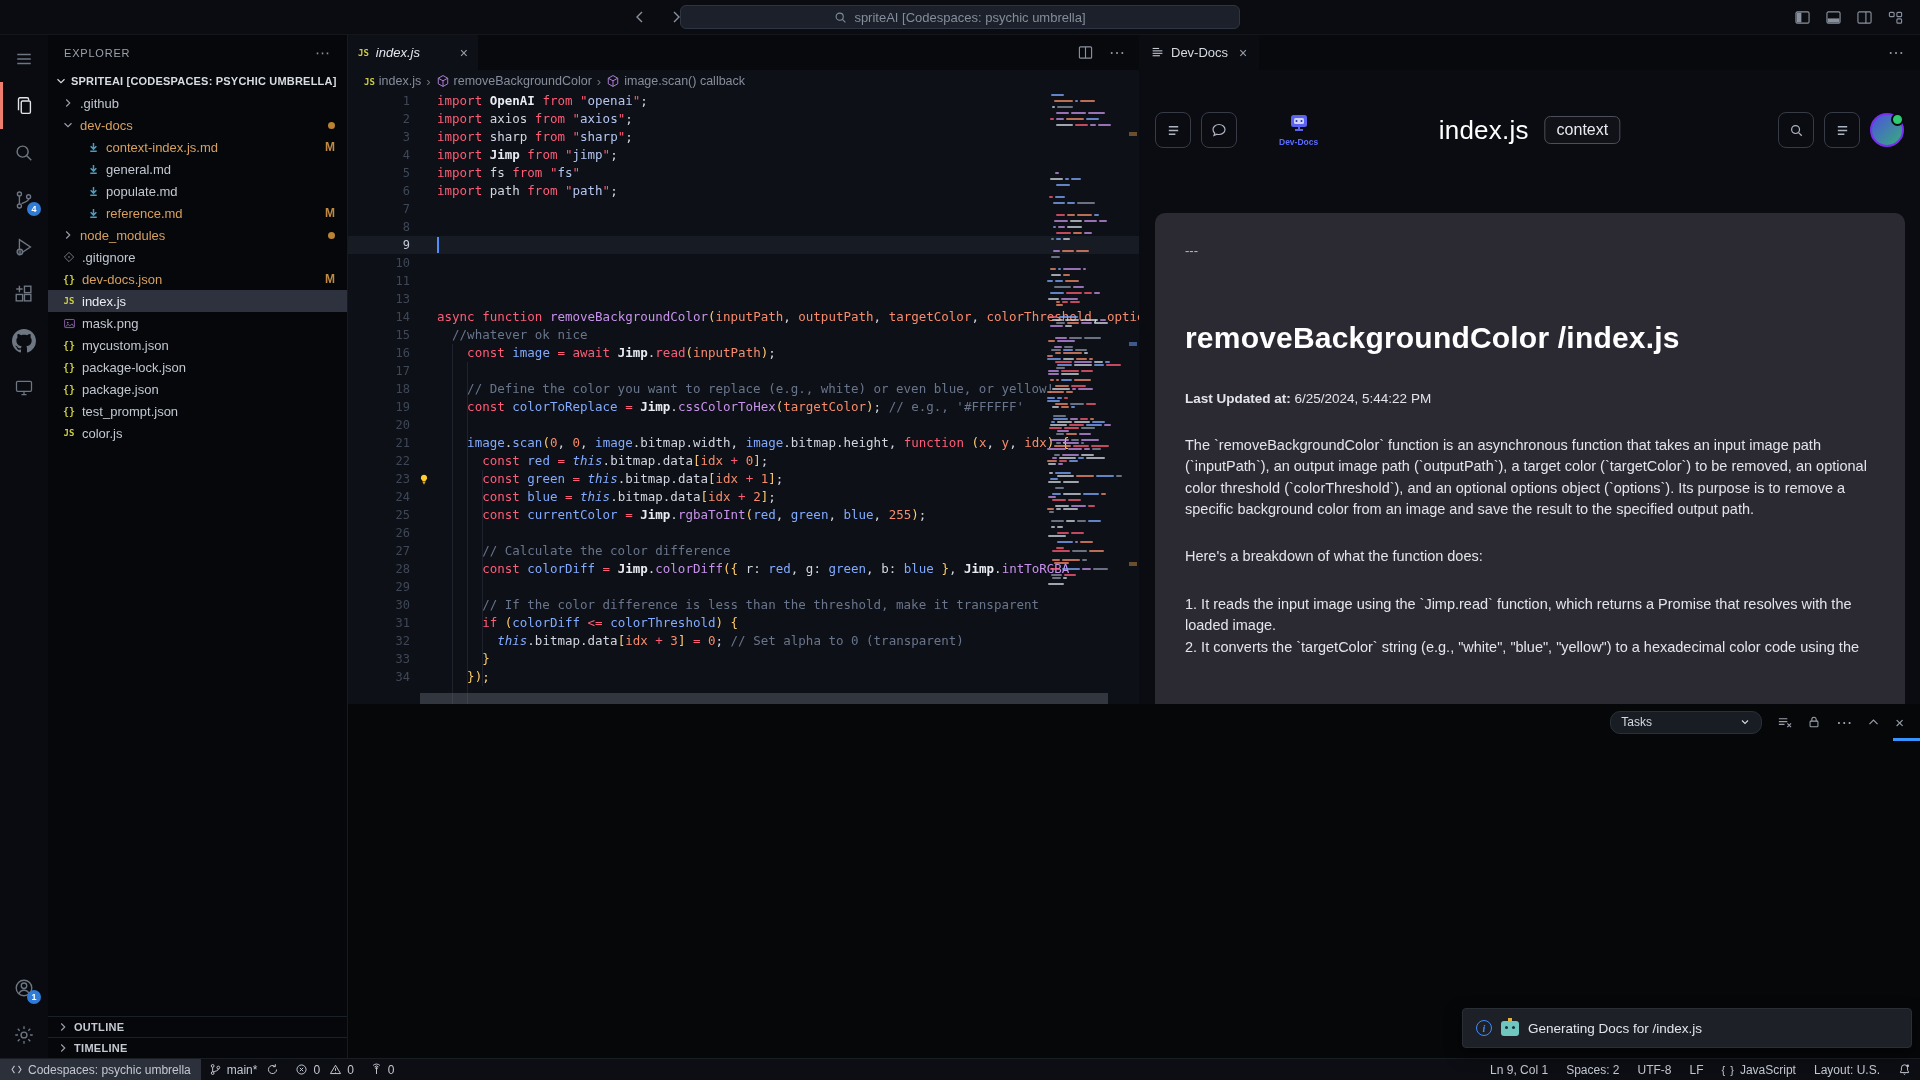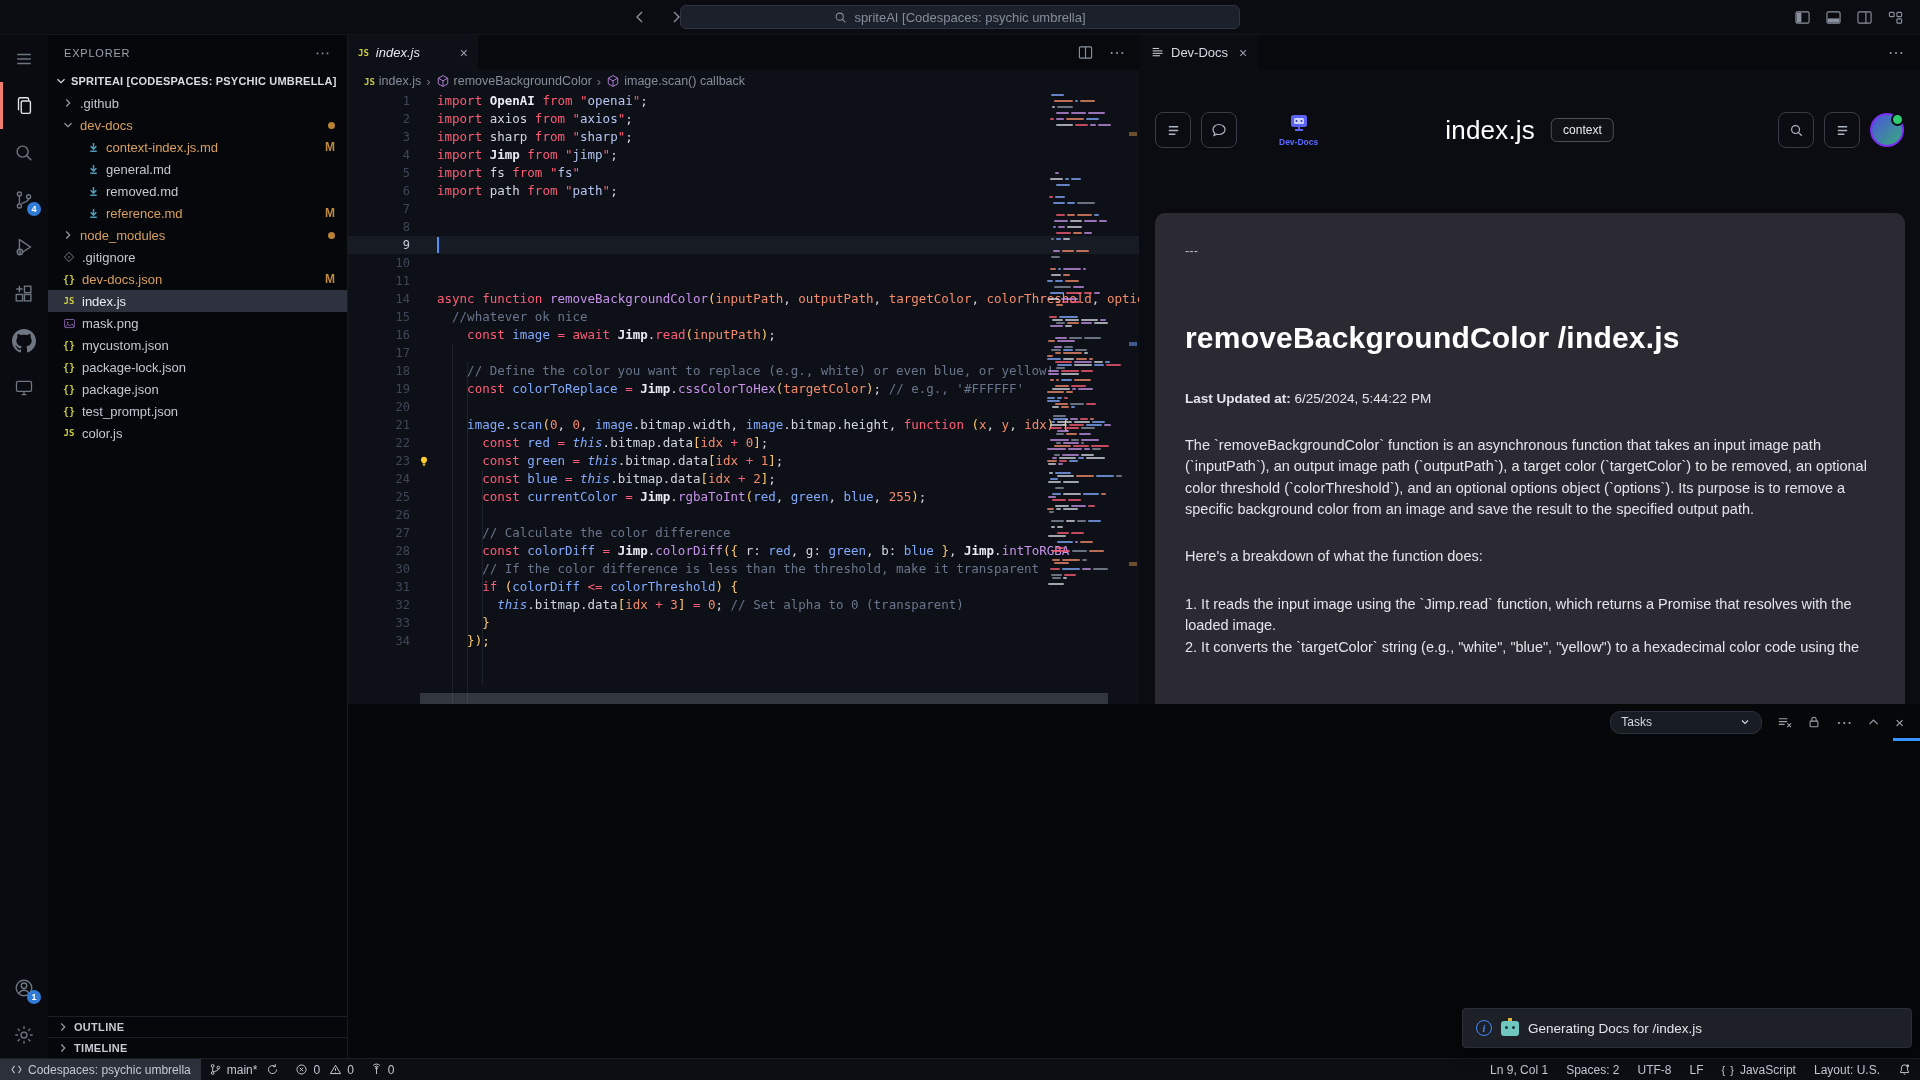--- a/index.html
+++ b/index.html
@@ -86,21 +86,21 @@
   .rp-tab .close{color:#9aa0ab;font-size:14px;margin-left:4px}
   .rp-tab-actions{margin-left:auto;display:flex;align-items:center;padding-right:16px;color:#8a919e}
   .rp-body{flex:1;background:#0a0c12;position:relative;overflow:hidden}
   .rp-toolbar{margin-top:38px;display:flex;align-items:center;padding:0 16px;height:44px;position:relative}
   .icon-btn{width:36px;height:36px;border:1px solid #363b46;border-radius:8px;display:flex;align-items:center;justify-content:center;color:#aeb4c0;background:transparent;cursor:pointer;flex:none}
   .icon-btn + .icon-btn{margin-left:10px}
   .rp-logo{margin-left:42px;display:flex;flex-direction:column;align-items:center;gap:1px;cursor:pointer}
   .rp-logo .llabel{font-size:8.5px;font-weight:700;color:#5b6cff}
   .rp-title{position:absolute;left:50%;transform:translateX(-50%);display:flex;align-items:center;gap:16px}
   .rp-title .t{font-size:26px;color:#ffffff;font-weight:500;letter-spacing:.2px}
-  .badge-context{border:1px solid #4a4f5a;background:#101218;border-radius:6px;padding:4px 11px;font-size:12px;color:#e8eaef}
+  .badge-context{border:1px solid #4a4f5a;background:#101218;border-radius:6px;padding:4px 11px;font-size:16px;color:#e8eaef}
   .rp-right{margin-left:auto;display:flex;align-items:center}
   .avatar{width:34px;height:34px;border-radius:50%;border:2px solid #7b2ff0;background:linear-gradient(135deg,#4a5fd0 15%,#3aa08a 85%);position:relative;margin-left:10px;flex:none;cursor:pointer}
   .avatar::after{content:"";position:absolute;top:-2px;right:-2px;width:9px;height:9px;border-radius:50%;background:#2ecc71;border:2px solid #0a0c12}
   .doc-card{position:absolute;left:16px;right:15px;top:143px;bottom:-90px;background:#2b2a33;border-radius:10px;padding:28px 30px;color:#e3e4ea;font-size:14.5px;line-height:1.48}
   .doc-divider{color:#b9bcc6;font-size:13px}
   .doc-h1{margin-top:56px;font-size:30px;font-weight:700;color:#ffffff;letter-spacing:.2px}
   .doc-h2{margin-top:24px;font-size:19px;font-weight:700;color:#f2f3f6}
   .doc-updated{margin-top:28px;font-size:13.5px}
   .doc-updated b{font-weight:700}
   .doc-p{margin-top:26px}
@@ -309,21 +309,21 @@
                 </svg>
               </span>
               <span class="flabel">general.md</span>
             </div>
             <div class="file-row" style="padding-left: 36px;">
               <span class="ficon">
                 <svg class="fic-md" viewBox="0 0 16 16">
                   <path d="M8 2.5v7M4.5 6.5L8 10l3.5-3.5M4 12.5h8" fill="none" stroke="currentColor" stroke-width="1.8"></path>
                 </svg>
               </span>
-              <span class="flabel">removed.md</span>
+              <span class="flabel">populate.md</span>
             </div>
             <div class="file-row modified" style="padding-left: 36px;">
               <span class="ficon">
                 <svg class="fic-md" viewBox="0 0 16 16">
                   <path d="M8 2.5v7M4.5 6.5L8 10l3.5-3.5M4 12.5h8" fill="none" stroke="currentColor" stroke-width="1.8"></path>
                 </svg>
               </span>
               <span class="flabel">reference.md</span>
               <span class="git-badge">M</span>
             </div>
@@ -473,38 +473,40 @@
                 <div class="code-line"><span class="gutter">2</span><span class="bulb-slot"></span><span class="line-content"><span class="tk-k">import</span><span class="tk-p"> </span><span class="tk-p">axios</span><span class="tk-p"> </span><span class="tk-k">from</span><span class="tk-p"> </span><span class="tk-k">"</span><span class="tk-s">axios</span><span class="tk-k">"</span><span class="tk-p">;</span></span></div>
                 <div class="code-line"><span class="gutter">3</span><span class="bulb-slot"></span><span class="line-content"><span class="tk-k">import</span><span class="tk-p"> </span><span class="tk-p">sharp</span><span class="tk-p"> </span><span class="tk-k">from</span><span class="tk-p"> </span><span class="tk-k">"</span><span class="tk-s">sharp</span><span class="tk-k">"</span><span class="tk-p">;</span></span></div>
                 <div class="code-line"><span class="gutter">4</span><span class="bulb-slot"></span><span class="line-content"><span class="tk-k">import</span><span class="tk-p"> </span><span class="tk-w">Jimp</span><span class="tk-p"> </span><span class="tk-k">from</span><span class="tk-p"> </span><span class="tk-k">"</span><span class="tk-s">jimp</span><span class="tk-k">"</span><span class="tk-p">;</span></span></div>
                 <div class="code-line"><span class="gutter">5</span><span class="bulb-slot"></span><span class="line-content"><span class="tk-k">import</span><span class="tk-p"> </span><span class="tk-p">fs</span><span class="tk-p"> </span><span class="tk-k">from</span><span class="tk-p"> </span><span class="tk-k">"</span><span class="tk-s">fs</span><span class="tk-k">"</span></span></div>
                 <div class="code-line"><span class="gutter">6</span><span class="bulb-slot"></span><span class="line-content"><span class="tk-k">import</span><span class="tk-p"> </span><span class="tk-p">path</span><span class="tk-p"> </span><span class="tk-k">from</span><span class="tk-p"> </span><span class="tk-k">"</span><span class="tk-s">path</span><span class="tk-k">"</span><span class="tk-p">;</span></span></div>
                 <div class="code-line"><span class="gutter">7</span><span class="bulb-slot"></span><span class="line-content"></span></div>
                 <div class="code-line"><span class="gutter">8</span><span class="bulb-slot"></span><span class="line-content"></span></div>
                 <div class="code-line active"><span class="gutter">9</span><span class="bulb-slot"></span><span class="line-content"><span class="cursor"></span></span></div>
                 <div class="code-line"><span class="gutter">10</span><span class="bulb-slot"></span><span class="line-content"></span></div>
                 <div class="code-line"><span class="gutter">11</span><span class="bulb-slot"></span><span class="line-content"></span></div>
+                <div class="code-line"><span class="gutter">13</span><span class="bulb-slot"></span><span class="line-content"></span></div>
                 <div class="code-line"><span class="gutter">14</span><span class="bulb-slot"></span><span class="line-content"><span class="tk-k">async</span><span class="tk-p"> </span><span class="tk-k">function</span><span class="tk-p"> </span><span class="tk-f">removeBackgroundColor</span><span class="tk-y">(</span><span class="tk-n">inputPath</span><span class="tk-p">, </span><span class="tk-n">outputPath</span><span class="tk-p">, </span><span class="tk-n">targetColor</span><span class="tk-p">, </span><span class="tk-n">colorThreshold</span><span class="tk-p">, </span><span class="tk-n">options</span></span></div>
                 <div class="code-line"><span class="gutter">15</span><span class="bulb-slot"></span><span class="line-content"><span class="tk-p">  </span><span class="tk-c">//whatever ok nice</span></span></div>
                 <div class="code-line"><span class="gutter">16</span><span class="bulb-slot"></span><span class="line-content"><span class="tk-p">    </span><span class="tk-k">const</span><span class="tk-p"> </span><span class="tk-v">image</span><span class="tk-p"> </span><span class="tk-k">=</span><span class="tk-p"> </span><span class="tk-k">await</span><span class="tk-p"> </span><span class="tk-w">Jimp</span><span class="tk-p">.</span><span class="tk-k">read</span><span class="tk-y">(</span><span class="tk-n">inputPath</span><span class="tk-y">)</span><span class="tk-p">;</span></span></div>
                 <div class="code-line"><span class="gutter">17</span><span class="bulb-slot"></span><span class="line-content"></span></div>
                 <div class="code-line"><span class="gutter">18</span><span class="bulb-slot"></span><span class="line-content"><span class="tk-p">    </span><span class="tk-c">// Define the color you want to replace (e.g., white) or even blue, or yellow!</span></span></div>
                 <div class="code-line"><span class="gutter">19</span><span class="bulb-slot"></span><span class="line-content"><span class="tk-p">    </span><span class="tk-k">const</span><span class="tk-p"> </span><span class="tk-v">colorToReplace</span><span class="tk-p"> </span><span class="tk-k">=</span><span class="tk-p"> </span><span class="tk-w">Jimp</span><span class="tk-p">.</span><span class="tk-f">cssColorToHex</span><span class="tk-y">(</span><span class="tk-n">targetColor</span><span class="tk-y">)</span><span class="tk-p">;</span><span class="tk-p"> </span><span class="tk-c">// e.g., '#FFFFFF'</span></span></div>
                 <div class="code-line"><span class="gutter">20</span><span class="bulb-slot"></span><span class="line-content"></span></div>
                 <div class="code-line"><span class="gutter">21</span><span class="bulb-slot"></span><span class="line-content"><span class="tk-p">    </span><span class="tk-v">image</span><span class="tk-p">.</span><span class="tk-b">scan</span><span class="tk-y">(</span><span class="tk-n">0</span><span class="tk-p">, </span><span class="tk-n">0</span><span class="tk-p">, </span><span class="tk-v">image</span><span class="tk-p">.bitmap.width</span><span class="tk-p">, </span><span class="tk-v">image</span><span class="tk-p">.bitmap.height</span><span class="tk-p">, </span><span class="tk-k">function</span><span class="tk-p"> </span><span class="tk-y">(</span><span class="tk-n">x</span><span class="tk-p">, </span><span class="tk-n">y</span><span class="tk-p">, </span><span class="tk-n">idx</span><span class="tk-y">)</span><span class="tk-y"> {</span></span></div>
                 <div class="code-line"><span class="gutter">22</span><span class="bulb-slot"></span><span class="line-content"><span class="tk-p">      </span><span class="tk-k">const</span><span class="tk-p"> </span><span class="tk-v">red</span><span class="tk-p"> </span><span class="tk-k">=</span><span class="tk-p"> </span><span class="tk-t">this</span><span class="tk-p">.bitmap.data</span><span class="tk-y">[</span><span class="tk-n">idx</span><span class="tk-p"> </span><span class="tk-k">+</span><span class="tk-p"> </span><span class="tk-n">0</span><span class="tk-y">]</span><span class="tk-p">;</span></span></div>
                 <div class="code-line"><span class="gutter">23</span><span class="bulb-slot"><svg width="12" height="13" viewBox="0 0 16 16">
                       <path d="M8 1.5a4.2 4.2 0 0 1 2.6 7.5c-.4.3-.6 1-.6 1.5H6c0-.5-.2-1.2-.6-1.5A4.2 4.2 0 0 1 8 1.5z" fill="#ffcb2e"></path>
                       <path d="M6.3 12h3.4M6.9 13.6h2.2" stroke="#ffcb2e" stroke-width="1.1"></path>
                     </svg></span><span class="line-content"><span class="tk-p">      </span><span class="tk-k">const</span><span class="tk-p"> </span><span class="tk-v">green</span><span class="tk-p"> </span><span class="tk-k">=</span><span class="tk-p"> </span><span class="tk-t">this</span><span class="tk-p">.bitmap.data</span><span class="tk-y">[</span><span class="tk-n">idx</span><span class="tk-p"> </span><span class="tk-k">+</span><span class="tk-p"> </span><span class="tk-n">1</span><span class="tk-y">]</span><span class="tk-p">;</span></span></div>
                 <div class="code-line"><span class="gutter">24</span><span class="bulb-slot"></span><span class="line-content"><span class="tk-p">      </span><span class="tk-k">const</span><span class="tk-p"> </span><span class="tk-v">blue</span><span class="tk-p"> </span><span class="tk-k">=</span><span class="tk-p"> </span><span class="tk-t">this</span><span class="tk-p">.bitmap.data</span><span class="tk-y">[</span><span class="tk-n">idx</span><span class="tk-p"> </span><span class="tk-k">+</span><span class="tk-p"> </span><span class="tk-n">2</span><span class="tk-y">]</span><span class="tk-p">;</span></span></div>
                 <div class="code-line"><span class="gutter">25</span><span class="bulb-slot"></span><span class="line-content"><span class="tk-p">      </span><span class="tk-k">const</span><span class="tk-p"> </span><span class="tk-v">currentColor</span><span class="tk-p"> </span><span class="tk-k">=</span><span class="tk-p"> </span><span class="tk-w">Jimp</span><span class="tk-p">.</span><span class="tk-f">rgbaToInt</span><span class="tk-y">(</span><span class="tk-v">red</span><span class="tk-p">, </span><span class="tk-v">green</span><span class="tk-p">, </span><span class="tk-v">blue</span><span class="tk-p">, </span><span class="tk-n">255</span><span class="tk-y">)</span><span class="tk-p">;</span></span></div>
                 <div class="code-line"><span class="gutter">26</span><span class="bulb-slot"></span><span class="line-content"></span></div>
                 <div class="code-line"><span class="gutter">27</span><span class="bulb-slot"></span><span class="line-content"><span class="tk-p">      </span><span class="tk-c">// Calculate the color difference</span></span></div>
                 <div class="code-line"><span class="gutter">28</span><span class="bulb-slot"></span><span class="line-content"><span class="tk-p">      </span><span class="tk-k">const</span><span class="tk-p"> </span><span class="tk-v">colorDiff</span><span class="tk-p"> </span><span class="tk-k">=</span><span class="tk-p"> </span><span class="tk-w">Jimp</span><span class="tk-p">.</span><span class="tk-f">colorDiff</span><span class="tk-y">(</span><span class="tk-y">{ </span><span class="tk-p">r</span><span class="tk-p">: </span><span class="tk-v">red</span><span class="tk-p">, </span><span class="tk-p">g</span><span class="tk-p">: </span><span class="tk-v">green</span><span class="tk-p">, </span><span class="tk-p">b</span><span class="tk-p">: </span><span class="tk-v">blue</span><span class="tk-y"> }</span><span class="tk-p">, </span><span class="tk-w">Jimp</span><span class="tk-p">.</span><span class="tk-f">intToRGBA</span></span></div>
+                <div class="code-line"><span class="gutter">29</span><span class="bulb-slot"></span><span class="line-content"></span></div>
                 <div class="code-line"><span class="gutter">30</span><span class="bulb-slot"></span><span class="line-content"><span class="tk-p">      </span><span class="tk-c">// If the color difference is less than the threshold, make it transparent</span></span></div>
                 <div class="code-line"><span class="gutter">31</span><span class="bulb-slot"></span><span class="line-content"><span class="tk-p">      </span><span class="tk-k">if</span><span class="tk-p"> </span><span class="tk-y">(</span><span class="tk-v">colorDiff</span><span class="tk-p"> </span><span class="tk-k">&lt;=</span><span class="tk-p"> </span><span class="tk-v">colorThreshold</span><span class="tk-y">)</span><span class="tk-y"> {</span></span></div>
                 <div class="code-line"><span class="gutter">32</span><span class="bulb-slot"></span><span class="line-content"><span class="tk-p">        </span><span class="tk-t">this</span><span class="tk-p">.bitmap.data</span><span class="tk-y">[</span><span class="tk-n">idx</span><span class="tk-p"> </span><span class="tk-k">+</span><span class="tk-p"> </span><span class="tk-n">3</span><span class="tk-y">]</span><span class="tk-p"> </span><span class="tk-k">=</span><span class="tk-p"> </span><span class="tk-n">0</span><span class="tk-p">;</span><span class="tk-p"> </span><span class="tk-c">// Set alpha to 0 (transparent)</span></span></div>
                 <div class="code-line"><span class="gutter">33</span><span class="bulb-slot"></span><span class="line-content"><span class="tk-p">      </span><span class="tk-y">}</span></span></div>
                 <div class="code-line"><span class="gutter">34</span><span class="bulb-slot"></span><span class="line-content"><span class="tk-p">    </span><span class="tk-y">});</span></span></div>
               </div>
             <div class="minimap" id="minimap">
                 <div class="mm-row">
                   <span class="mm-seg" style="width: 12.1418px; background: rgb(130, 170, 255); opacity: 0.75; margin-left: 4.47674px;"></span>
                 </div>

